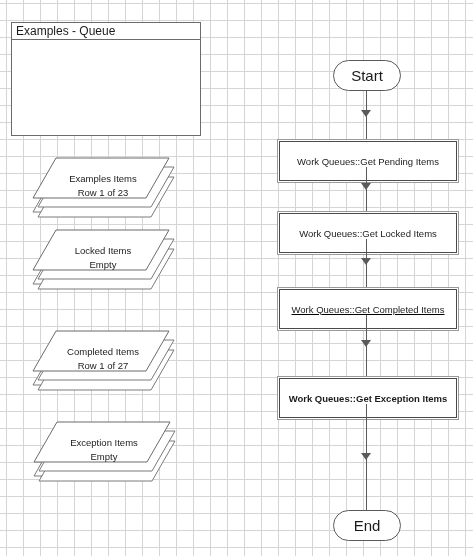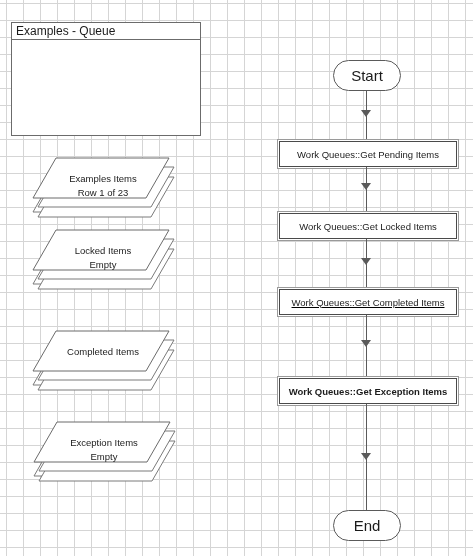--- a/index.html
+++ b/index.html
@@ -84,21 +84,21 @@
     display: flex;
     align-items: center;
     justify-content: center;
     font-size: 15px;
     color: #1b1b1b;
   }
   .flow-process {
     position: absolute;
     left: 277px;
     width: 182px;
-    height: 30px;
+    height: 44px;
     background: #ffffff;
     border: 1px solid #9a9a9a;
     box-sizing: border-box;
     padding: 1px;
   }
   .flow-process-inner {
     width: 100%;
     height: 100%;
     border: 1px solid #4a4a4a;
     box-sizing: border-box;
@@ -165,20 +165,21 @@
 
   <div class="data-stack" style="left:33px; top:331px;">
     <svg width="140" height="62" viewBox="0 0 140 62">
       <polygon points="23,14 136,14 113,54 0,54" fill="#ffffff" stroke="#7a7a7a" stroke-width="1"></polygon>
       <polygon points="18,9 131,9 108,49 -5,49" fill="#ffffff" stroke="#7a7a7a" stroke-width="1" transform="translate(10,10)"></polygon>
       <polygon points="23,4 136,4 113,44 0,44" fill="#ffffff" stroke="#7a7a7a" stroke-width="1" transform="translate(5,5)"></polygon>
       <polygon points="23,0 136,0 113,40 0,40" fill="#ffffff" stroke="#6b6b6b" stroke-width="1"></polygon>
     </svg>
     <div class="stack-label">
       <span>Completed Items</span>
+      <span class="line2">Row 1 of 27</span>
     </div>
   </div>
 
   <div class="data-stack" style="left:34px; top:422px;">
     <svg width="140" height="62" viewBox="0 0 140 62">
       <polygon points="23,14 136,14 113,54 0,54" fill="#ffffff" stroke="#7a7a7a" stroke-width="1"></polygon>
       <polygon points="18,9 131,9 108,49 -5,49" fill="#ffffff" stroke="#7a7a7a" stroke-width="1" transform="translate(10,10)"></polygon>
       <polygon points="23,4 136,4 113,44 0,44" fill="#ffffff" stroke="#7a7a7a" stroke-width="1" transform="translate(5,5)"></polygon>
       <polygon points="23,0 136,0 113,40 0,40" fill="#ffffff" stroke="#6b6b6b" stroke-width="1"></polygon>
     </svg>

